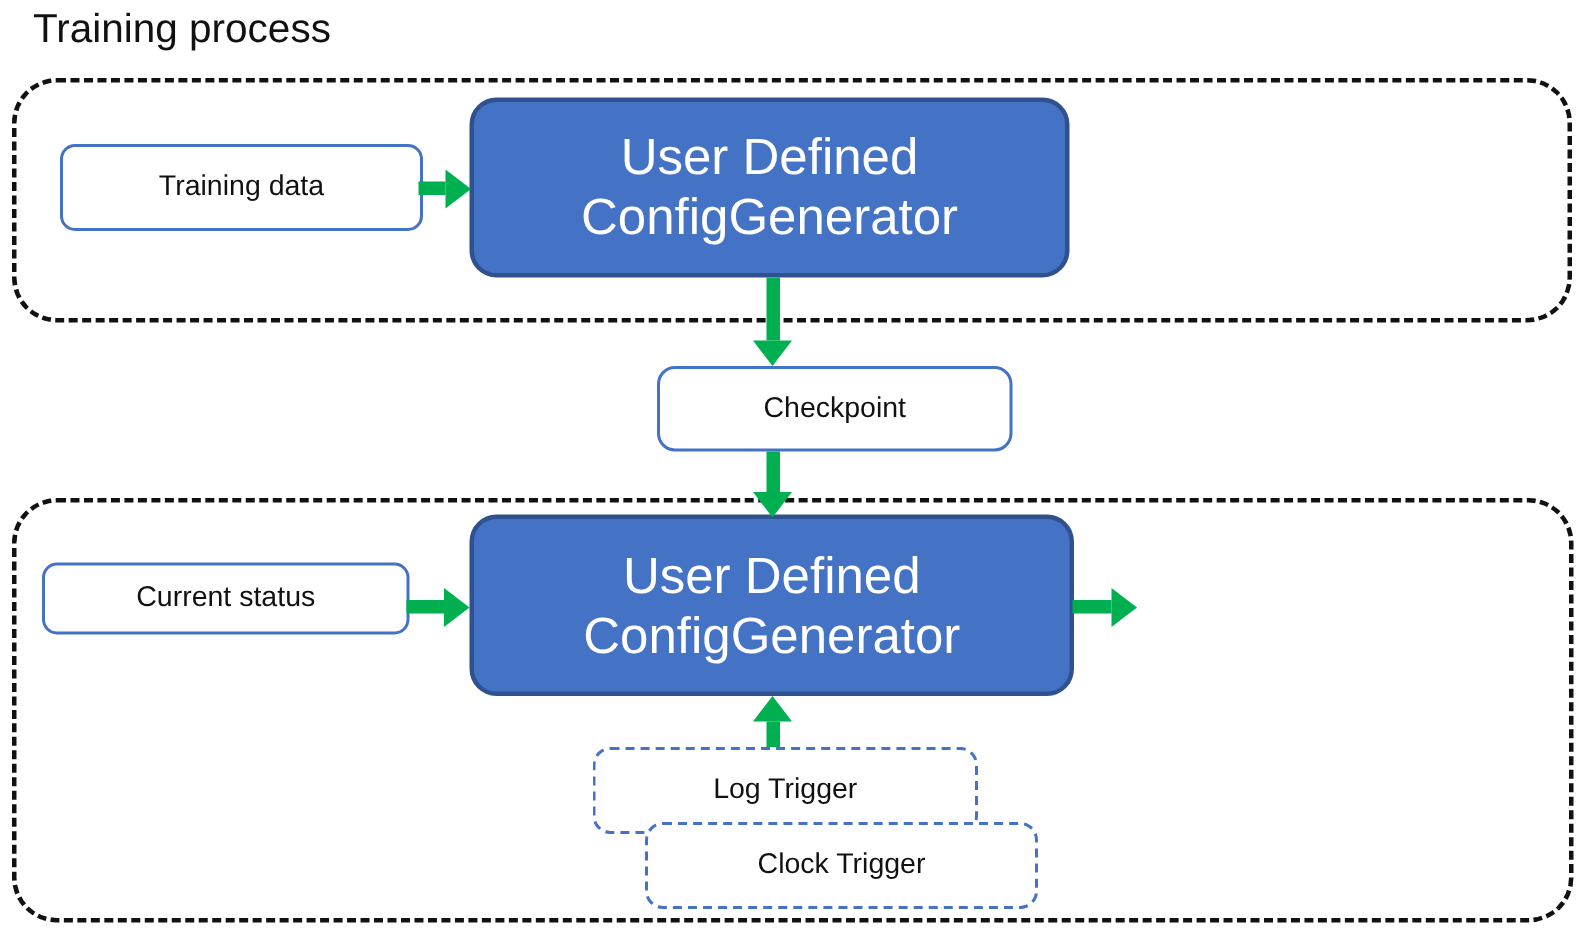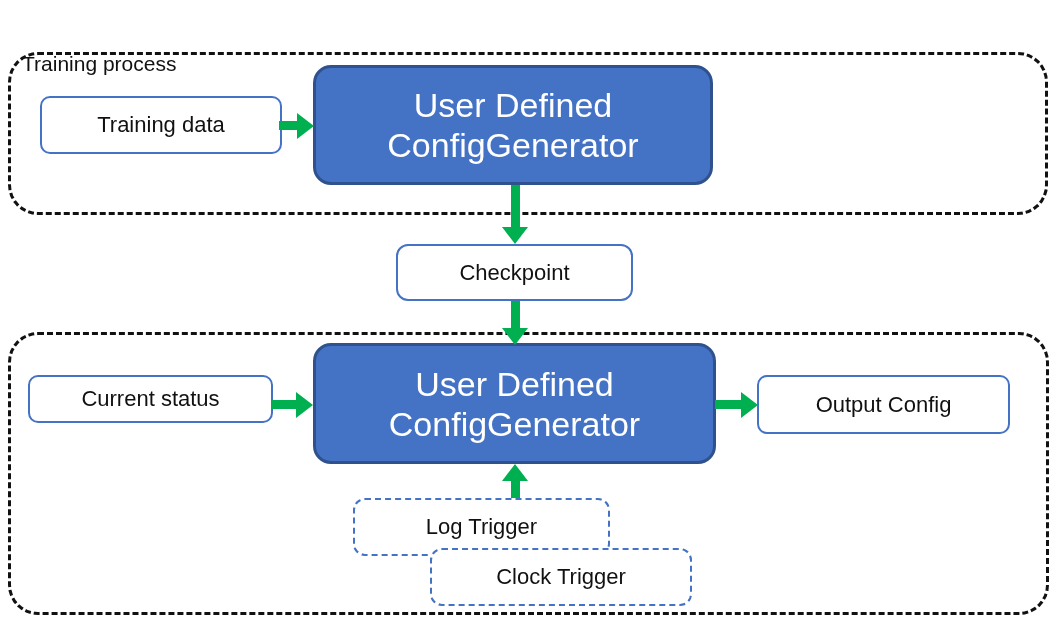--- a/index.html
+++ b/index.html
@@ -5,34 +5,33 @@
   * { margin:0; padding:0; box-sizing:border-box; }
   html,body { background:#ffffff; }
   body { font-family:"Liberation Sans", sans-serif; }
 
   .canvas {
     position:relative; width:1057px; height:631px;
     background:var(--background,#ffffff); overflow:hidden;
   }
 
   .section-label {
-    position:absolute; font-size:21px; color:var(--text-dark,#111111);
+    position:absolute; font-size:27px; color:var(--text-dark,#111111);
     white-space:nowrap;
-    margin-top:48px;
   }
 
   .dashed-container {
     position:absolute; border:3px dashed var(--container-dash,#111111);
     border-radius:30px; background:transparent;
   }
 
   .node {
     position:absolute; display:flex; align-items:center; justify-content:center;
     background:#ffffff; border:2px solid var(--outline-blue,#4472c4);
-    border-radius:10px; font-size:22px; color:var(--text-dark,#111111);
+    border-radius:10px; font-size:19px; color:var(--text-dark,#111111);
     white-space:nowrap;
   }
 
   .blue-node {
     position:absolute; display:flex; flex-direction:column;
     align-items:center; justify-content:center;
     background:var(--node-fill,#4472c4); border:3px solid var(--node-stroke,#2f528f);
     border-radius:18px; color:var(--text-light,#ffffff);
     font-size:34px; line-height:40px; text-align:center; z-index:1;
   }
@@ -53,21 +52,21 @@
     width:0; height:0;
     border-left:13px solid transparent; border-right:13px solid transparent;
     border-top:17px solid var(--arrow-green,#00b050);
   }
   .v-arrow .head-up {
     width:0; height:0;
     border-left:13px solid transparent; border-right:13px solid transparent;
     border-bottom:17px solid var(--arrow-green,#00b050);
   }
 
-  .z2 { z-index:2; } .z3 { z-index:3; }
+  .z2 { z-index:2;margin-left:42px; } .z3 { z-index:3; }
 </style>
 </head>
 <body>
 
 <div class="canvas">
 
   <div class="section-label" style="left:22px; top:4px;">Training process</div>
 
   <div class="dashed-container" style="left:8px; top:52px; width:1040px; height:163px;"></div>
 
@@ -114,23 +113,20 @@
   <div class="blue-node" style="left:313px; top:343px; width:403px; height:121px;">
     <span>User Defined</span>
     <span>ConfigGenerator</span>
   </div>
 
   <div class="h-arrow" style="left:715px; top:391px; width:43px; height:27px;">
     <div class="stem"></div>
     <div class="head"></div>
   </div>
 
-  <div class="node" style="left:757px; top:375px; width:253px; height:59px;">
-    <span>Output Config</span>
-  </div>
 
   <div class="v-arrow" style="left:502px; top:464px; width:26px; height:34px;">
     <div class="head-up"></div>
     <div class="stem"></div>
   </div>
 
   <div class="node dashed-node z3" style="left:430px; top:548px; width:262px; height:58px;">
     <span>Clock Trigger</span>
   </div>
 

